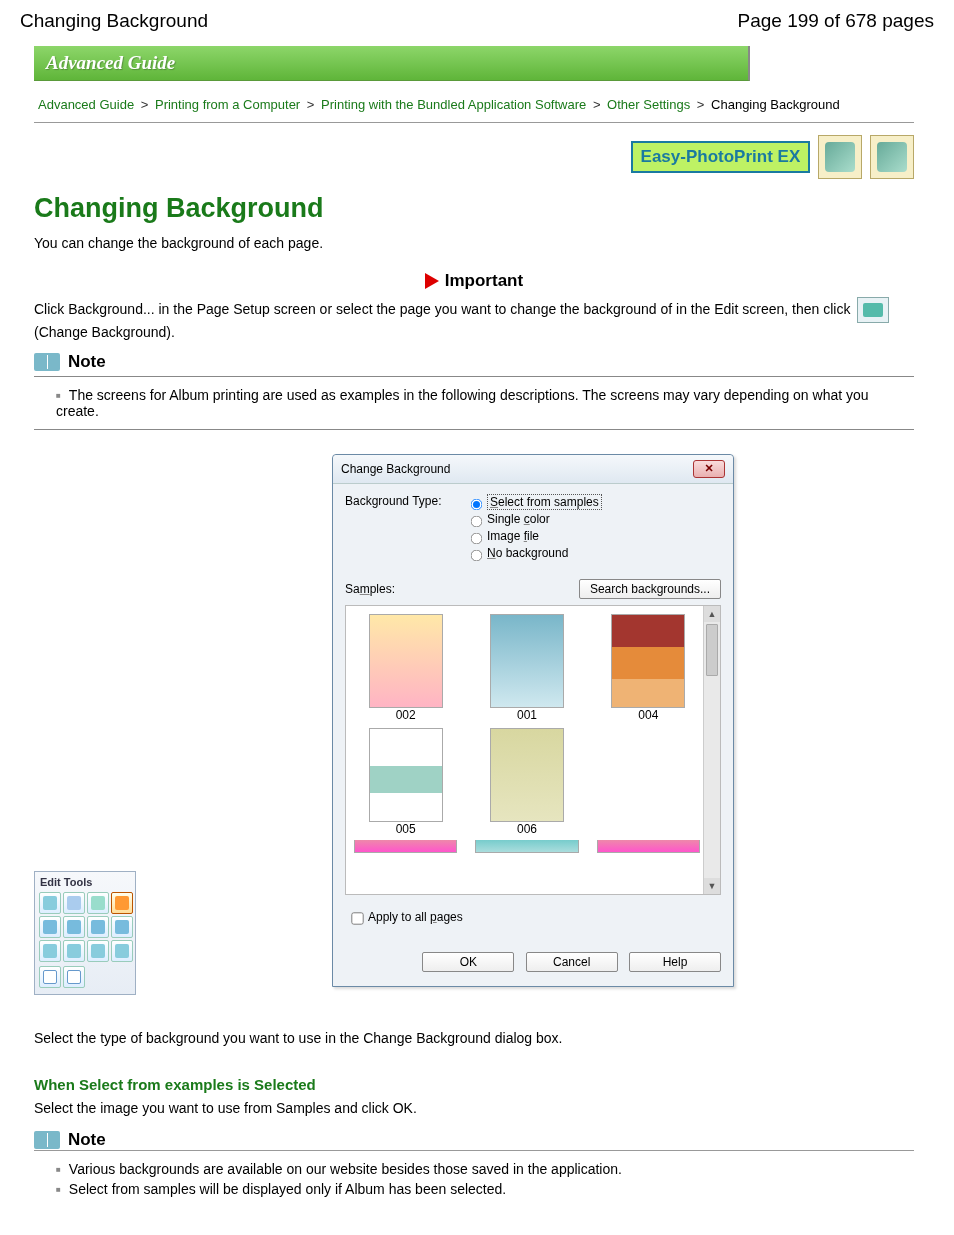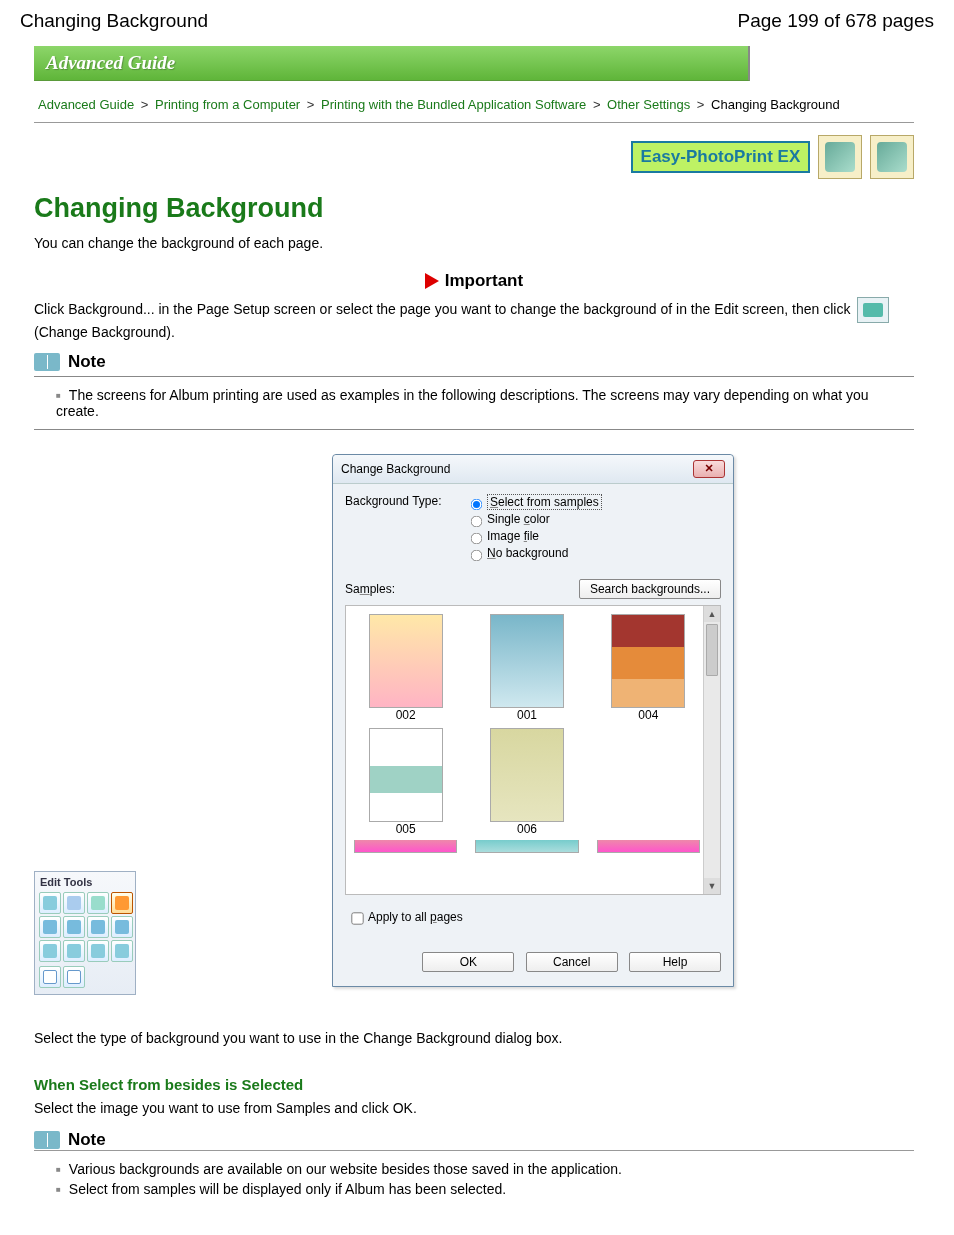--- a/index.html
+++ b/index.html
@@ -316,21 +316,21 @@
           <span class="btn">OK</span>
           <span class="btn">Cancel</span>
           <span class="btn">Help</span>
         </div>
       </div>
     </div>
   </div>
 
   <p style="margin-top:28px;">Select the type of background you want to use in the Change Background dialog box.</p>
 
-  <div class="sub-h">When Select from besides is Selected</div>
+  <div class="sub-h">When Select from examples is Selected</div>
   <p>Select the image you want to use from Samples and click OK.</p>
 
   <div style="margin-top:12px;">
     <span class="note-icon"></span>
     <span class="sect-title">Note</span>
   </div>
   <hr class="full">
   <div style="padding:4px 8px 4px 22px;">
     <ul class="sq">
       <li>Various backgrounds are available on our website besides those saved in the application.</li>

